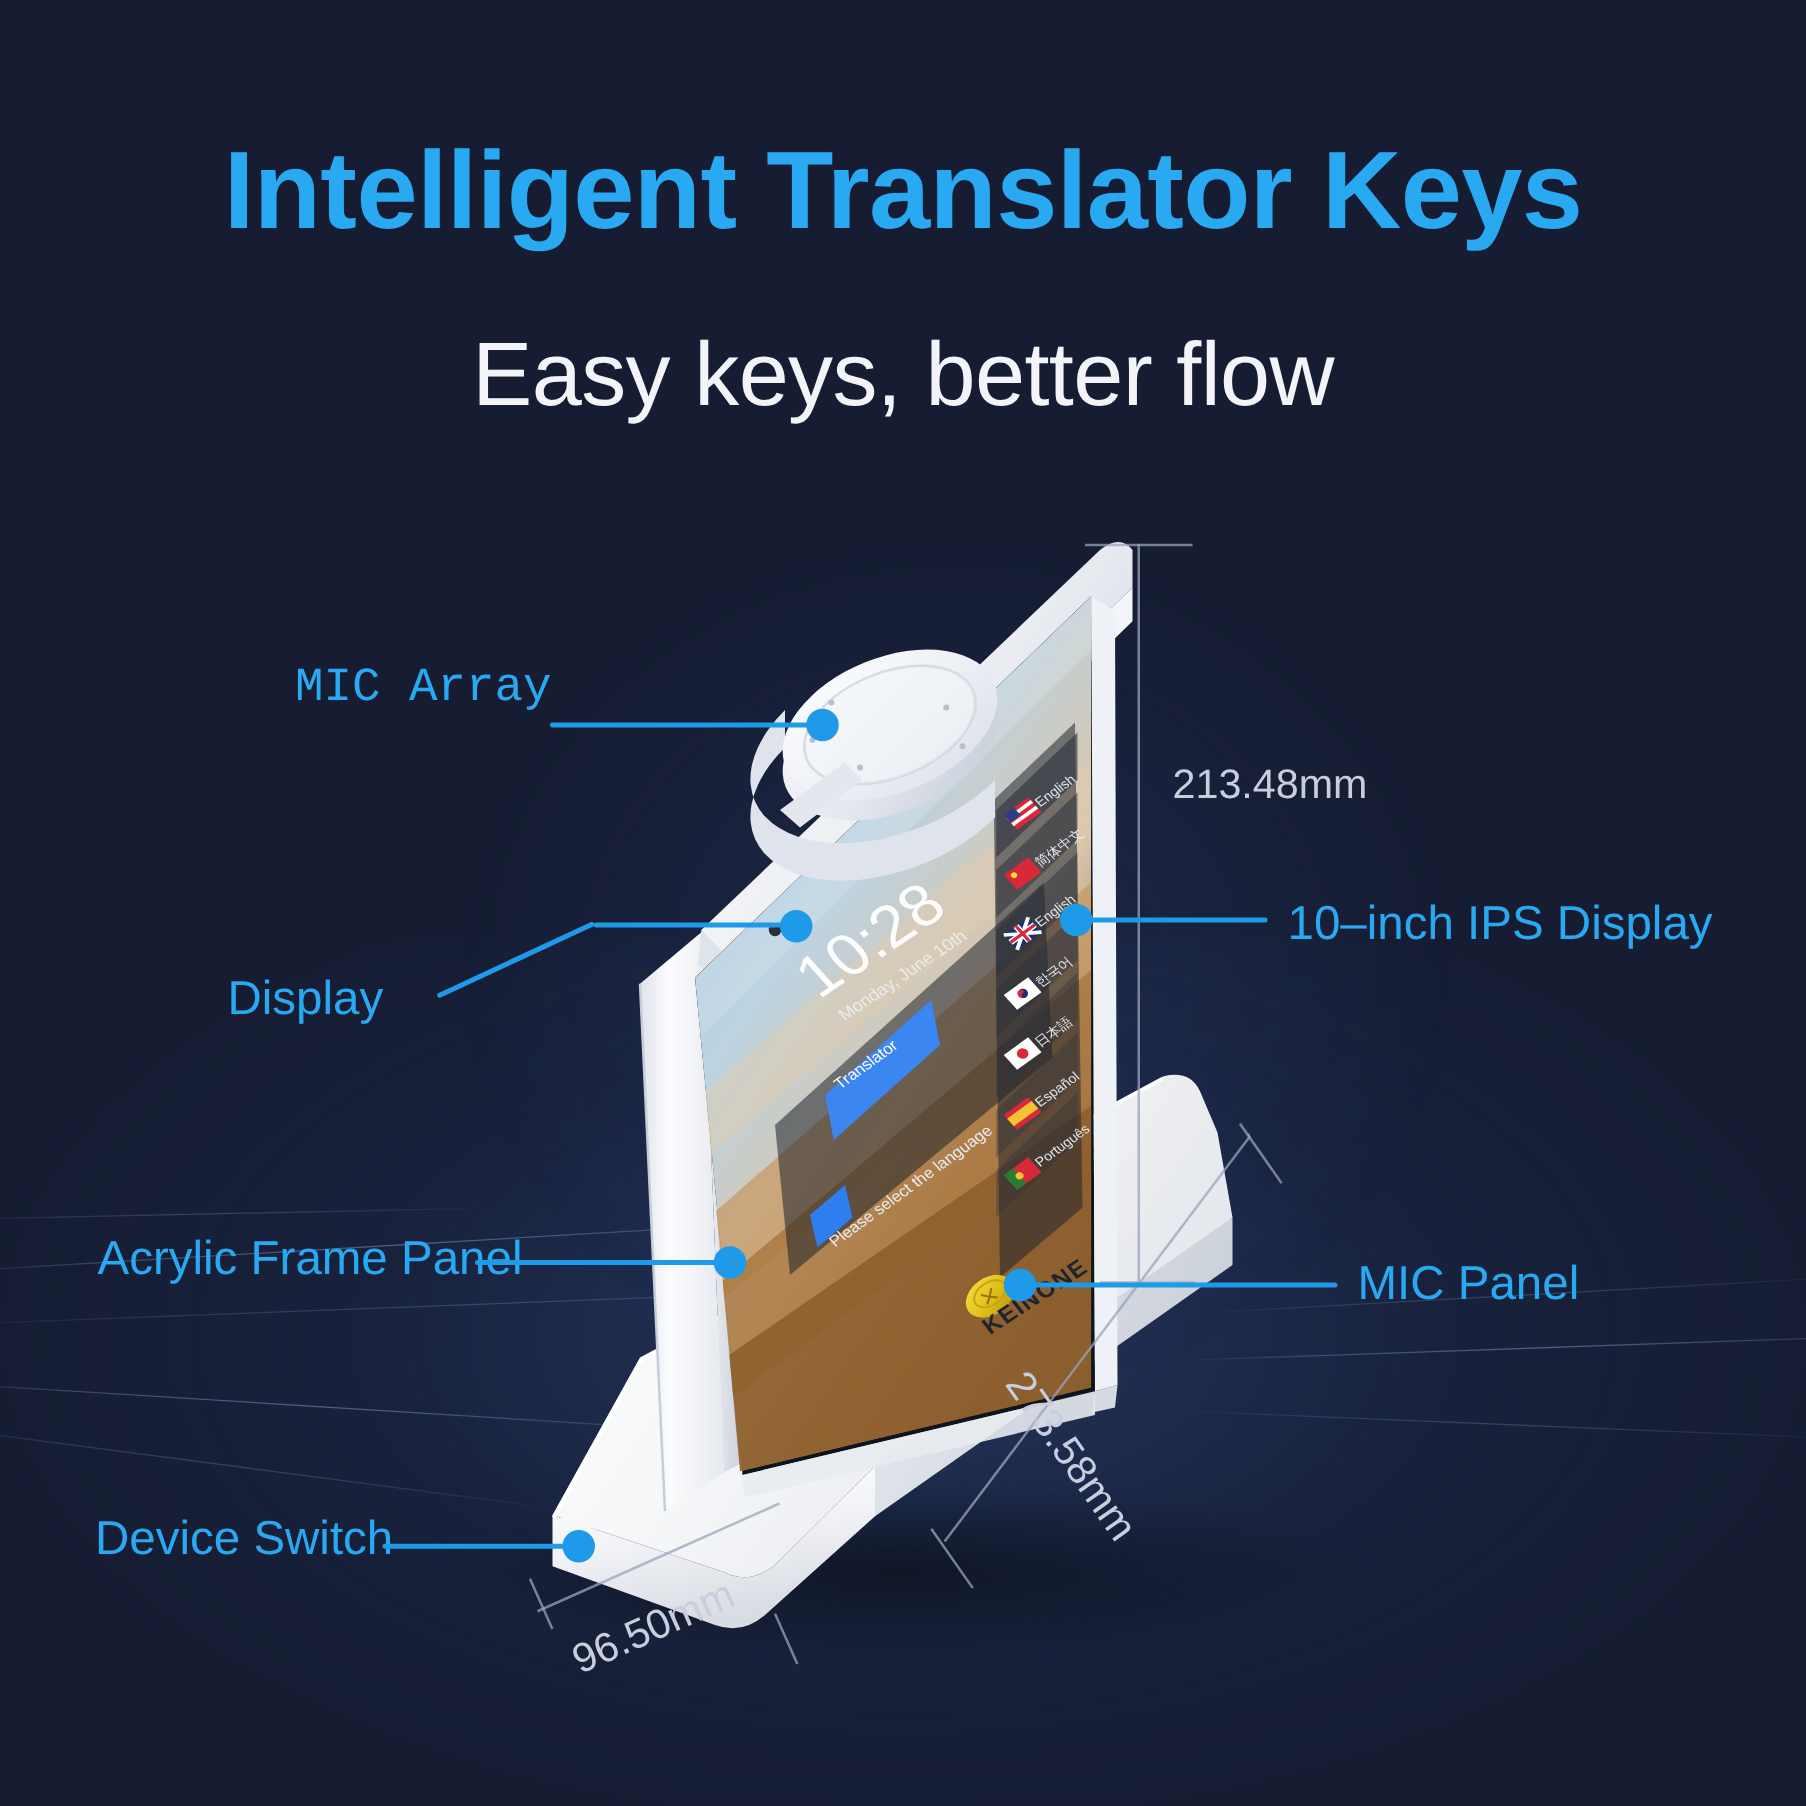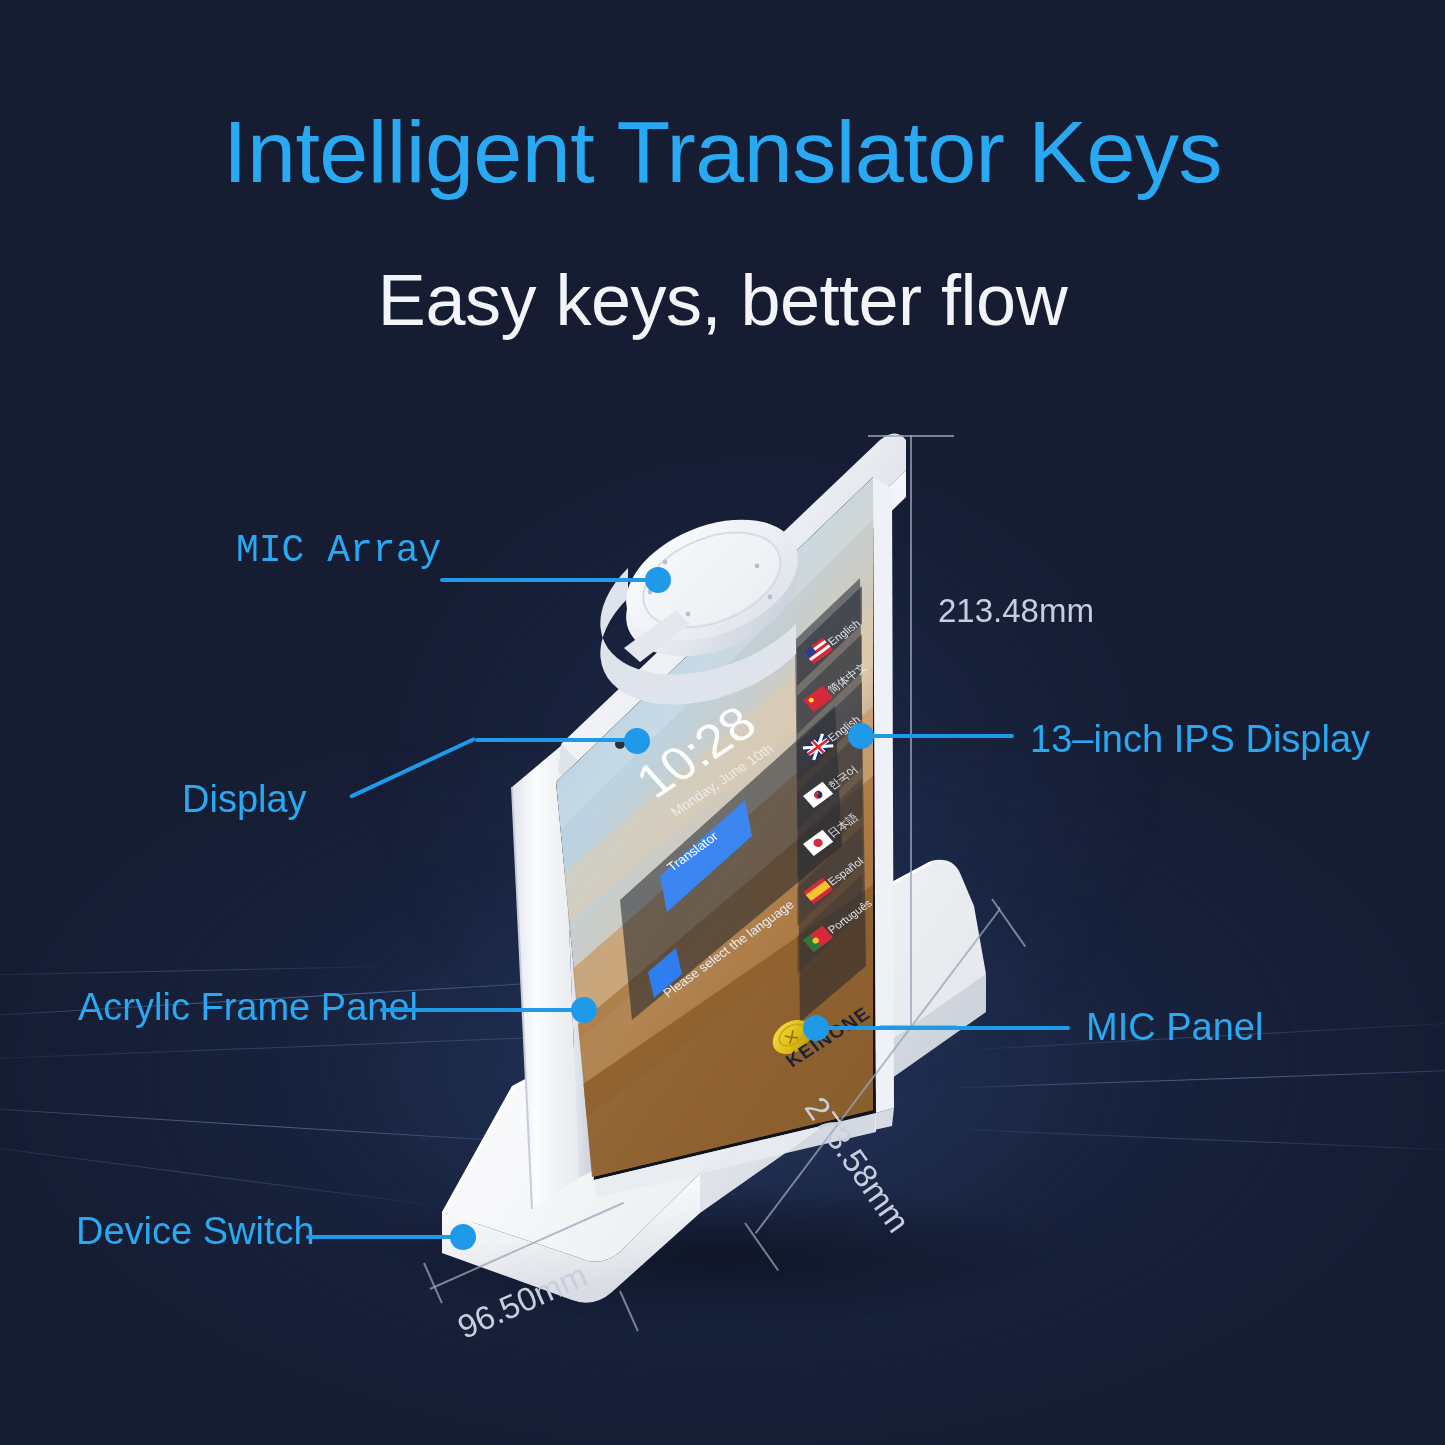--- a/index.html
+++ b/index.html
@@ -31,21 +31,21 @@
     position:absolute; height:1px; transform-origin:0 0;
     background:linear-gradient(90deg, rgba(120,170,235,0) 0%, rgba(120,170,235,.55) 18%, rgba(150,195,245,.75) 50%, rgba(120,170,235,.45) 82%, rgba(120,170,235,0) 100%);
     opacity:.55;
   }
   .trail.dim{ opacity:.30; }
 
   
   #title{
     position:absolute; left:0; right:0; top:108px;
     text-align:center; color:#29a9f2;
-    font-size:88px; line-height:1.0; font-weight:400; letter-spacing:-.5px;
+    font-size:88px; line-height:1.0; font-weight:700; letter-spacing:-.5px;
     white-space:nowrap;
   }
   #subtitle{
     position:absolute; left:0; right:0; top:264px;
     text-align:center; color:#f2f4f8;
     font-size:72px; line-height:1.0; font-weight:400; letter-spacing:-.5px;
     white-space:nowrap;
   }
 
   
@@ -315,21 +315,21 @@
 
   <g transform="translate(792,1068) rotate(-38) skewY(5)">
     <text x="0" y="0" fill="#1e242e" font-family="'Liberation Sans',sans-serif" font-size="19" font-weight="bold" letter-spacing="1.2">KEINONE</text>
   </g>
 </svg>
 
 <div>
   <div class="dimline" style="left:910px; top:435px; width:2px; height:592px;"></div>
   <div class="dimtick" style="left:868px; top:435px; width:86px; height:2px;"></div>
   <div class="dimtick" style="left:880px; top:1025px; width:76px; height:2px;"></div>
-  <div class="dimtext" style="left:938px; top:592px;">213.48mm</div>
+  <div class="dimtext" style="left:938px; top:608px;">213.48mm</div>
 </div>
 
 <div>
   <div class="dimline" style="left:998px; top:907px; width:2px; height:2px; transform:rotate(0deg);"></div>
   <div class="dimline" style="left:1000px; top:908px; width:406px; height:2px; transform:rotate(127deg); transform-origin:0 50%;"></div>
   <div class="dimtick" style="left:992px; top:898px; width:58px; height:2px; transform:rotate(55deg); transform-origin:0 50%;"></div>
   <div class="dimtick" style="left:745px; top:1222px; width:58px; height:2px; transform:rotate(55deg); transform-origin:0 50%;"></div>
   <div class="dimtext" style="left:828px; top:1090px; transform:rotate(55deg); transform-origin:0 0;">273.58mm</div>
 </div>
 
@@ -359,21 +359,21 @@
   <div class="dot" style="left:571px; top:997px;"></div>
 </div>
 
 <div>
   <div class="callout" style="left:76px; top:1212px;">Device Switch</div>
   <div class="lead" style="left:306px; top:1235px; width:160px;"></div>
   <div class="dot" style="left:450px; top:1224px;"></div>
 </div>
 
 <div>
-  <div class="callout" style="left:1030px; top:720px;">13–inch IPS Display</div>
+  <div class="callout" style="left:1030px; top:720px;">10–inch IPS Display</div>
   <div class="lead" style="left:862px; top:734px; width:152px;"></div>
   <div class="dot" style="left:848px; top:723px;"></div>
 </div>
 
 <div>
   <div class="callout" style="left:1086px; top:1008px;">MIC Panel</div>
   <div class="lead" style="left:816px; top:1026px; width:254px;"></div>
   <div class="dot" style="left:803px; top:1015px;"></div>
 </div>
 

